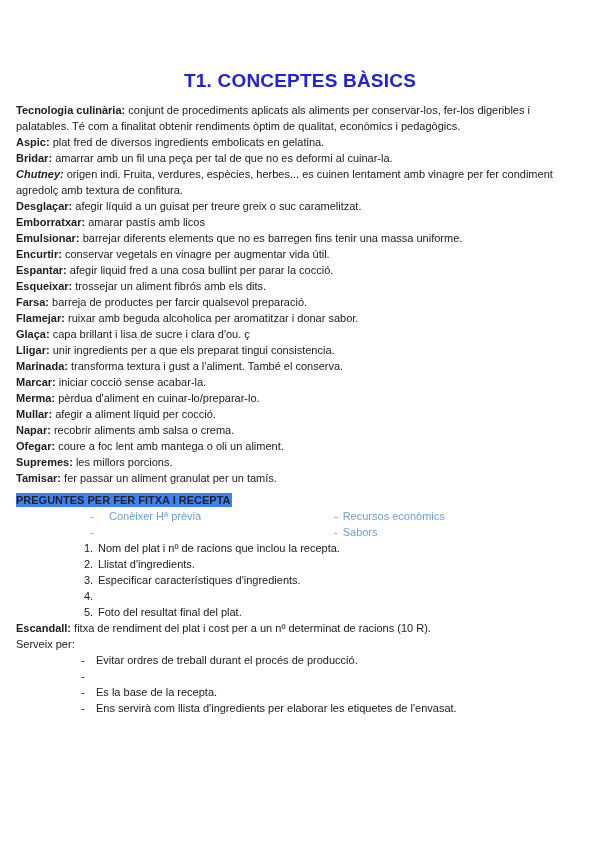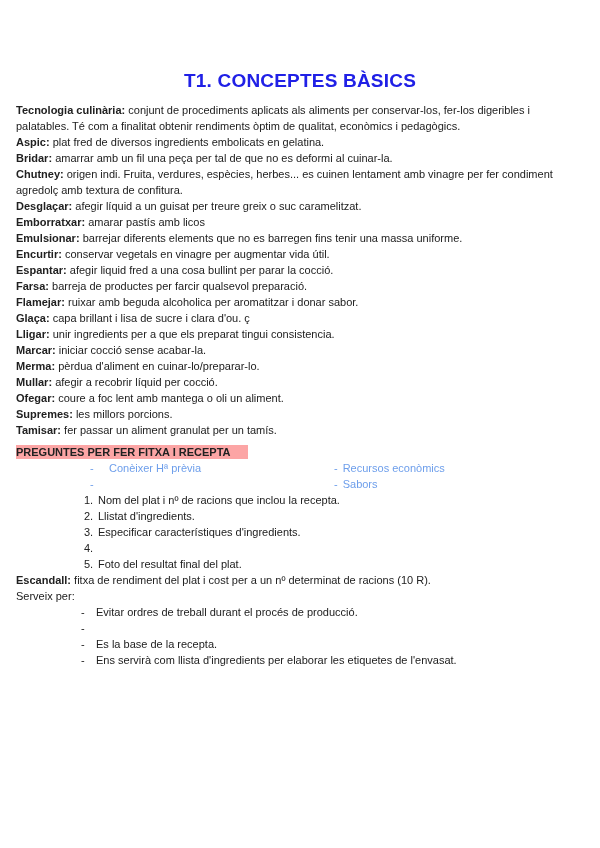--- a/index.html
+++ b/index.html
@@ -10,23 +10,23 @@
     overflow:hidden;
   }
   .page{padding:66px 16px 0 16px;box-sizing:border-box;width:600px;height:704px;}
   .doc-title{
     margin:0 0 6px 0;text-align:center;
     font-size:19px;line-height:30px;font-weight:bold;
     color:#2020e6;letter-spacing:.2px;
   }
   .para,.def{margin:0;}
   .term{font-weight:bold;margin-top:27px;}
-  .it{}
+  .it{font-style:italic;}
   .sec-head{margin:6px 0 0 0;font-weight:bold;font-size:11px;line-height:16px;}
-  .hl{background:#fca5a5;padding:1px 17px 1px 0;}
+  .hl{background:#3b82f6;padding:1px 1px 1px 0;}
   .blue-row{display:flex;padding-left:74px;color:#6d9eeb;}
   .bl-left{width:244px;display:flex;}
   .bl-dash{width:19px;flex:none;}
   .bl-right{display:flex;}
   .bl-dash2{margin-right:5px;flex:none;}
   .num-row{display:flex;padding-left:68px;}
   .num{width:14px;flex:none;}
   .srv-row{display:flex;padding-left:65px;}
   .srv-dash{width:15px;flex:none;}
 </style>
@@ -41,27 +41,30 @@
 
   <div>
     <p class="def"><b class="term">Aspic:</b> <span>plat fred de diversos ingredients embolicats en gelatina.</span></p>
     <p class="def"><b class="term">Bridar:</b> <span>amarrar amb un fil una peça per tal de que no es deformi al cuinar-la.</span></p>
     <p class="def"><b class="term it">Chutney:</b> <span>origen indi. Fruita, verdures, espècies, herbes... es cuinen lentament amb vinagre per fer condiment agredolç amb textura de confitura.</span></p>
     <p class="def"><b class="term">Desglaçar:</b> <span>afegir líquid a un guisat per treure greix o suc caramelitzat.</span></p>
     <p class="def"><b class="term">Emborratxar:</b> <span>amarar pastís amb licos</span></p>
     <p class="def"><b class="term">Emulsionar:</b> <span>barrejar diferents elements que no es barregen fins tenir una massa uniforme.</span></p>
     <p class="def"><b class="term">Encurtir:</b> <span>conservar vegetals en vinagre per augmentar vida útil.</span></p>
     <p class="def"><b class="term">Espantar:</b> <span>afegir liquid fred a una cosa bullint per parar la cocció.</span></p>
+    <p class="def"><b class="term">Esqueixar:</b> <span>trossejar un aliment fibrós amb els dits.</span></p>
     <p class="def"><b class="term">Farsa:</b> <span>barreja de productes per farcir qualsevol preparació.</span></p>
     <p class="def"><b class="term">Flamejar:</b> <span>ruixar amb beguda alcoholica per aromatitzar i donar sabor.</span></p>
     <p class="def"><b class="term">Glaça:</b> <span>capa brillant i lisa de sucre i clara d'ou. ç</span></p>
     <p class="def"><b class="term">Lligar:</b> <span>unir ingredients per a que els preparat tingui consistencia.</span></p>
+    <p class="def"><b class="term">Marinada:</b> <span>transforma textura i gust a l'aliment. També el conserva.</span></p>
     <p class="def"><b class="term">Marcar:</b> <span>iniciar cocció sense acabar-la.</span></p>
     <p class="def"><b class="term">Merma:</b> <span>pèrdua d'aliment en cuinar-lo/preparar-lo.</span></p>
-    <p class="def"><b class="term">Mullar:</b> <span>afegir a recobrir líquid per cocció.</span></p>
+    <p class="def"><b class="term">Mullar:</b> <span>afegir a aliment líquid per cocció.</span></p>
+    <p class="def"><b class="term">Napar:</b> <span>recobrir aliments amb salsa o crema.</span></p>
     <p class="def"><b class="term">Ofegar:</b> <span>coure a foc lent amb mantega o oli un aliment.</span></p>
     <p class="def"><b class="term">Supremes:</b> <span>les millors porcions.</span></p>
     <p class="def"><b class="term">Tamisar:</b> <span>fer passar un aliment granulat per un tamís.</span></p>
   </div>
 
   <h2 class="sec-head"><span class="hl">PREGUNTES PER FER FITXA I RECEPTA</span></h2>
 
   <div>
     <div class="blue-row">
       <span class="bl-left">

